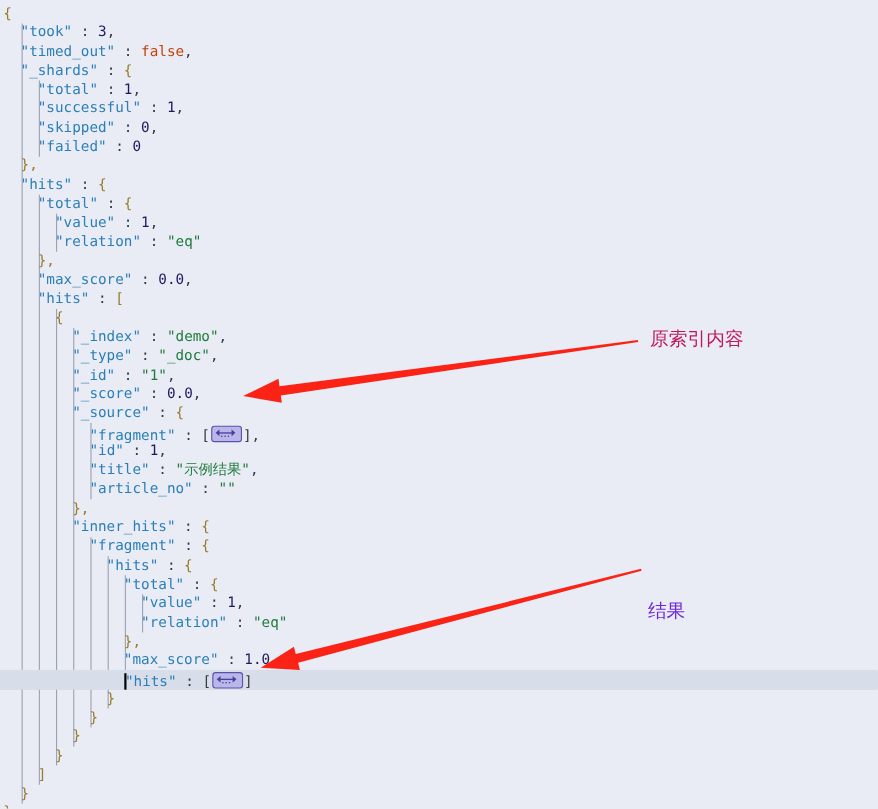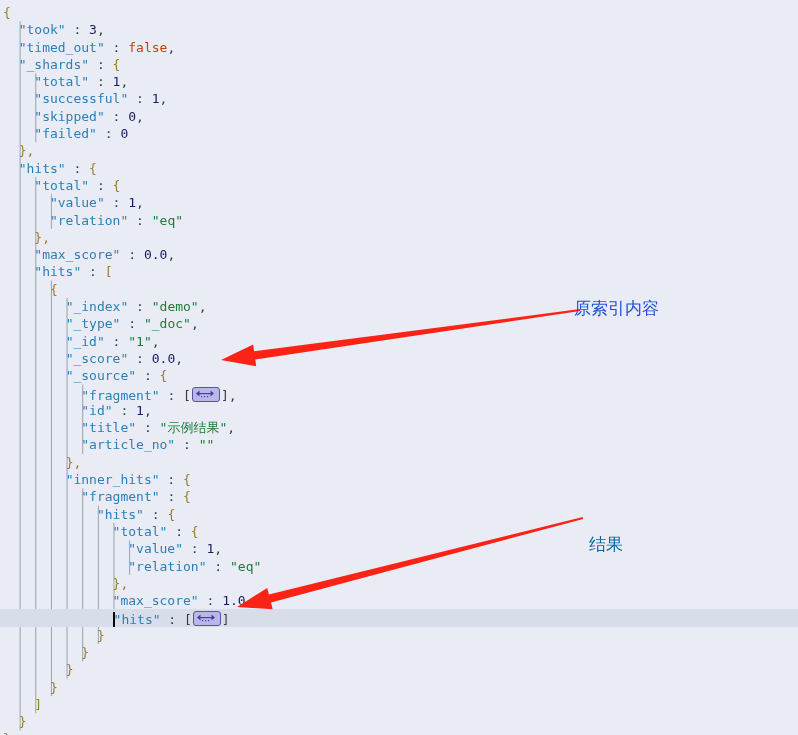--- a/index.html
+++ b/index.html
@@ -141,16 +141,16 @@
             <rect x="8" y="8" width="1.2" height="1.2" fill="#4a3fa0"></rect>
             <rect x="11" y="8" width="1.2" height="1.2" fill="#4a3fa0"></rect>
             <rect x="14" y="8" width="1.2" height="1.2" fill="#4a3fa0"></rect>
           </svg></span><span class="brk">]</span></div><div class="line">&nbsp;&nbsp;&nbsp;&nbsp;&nbsp;&nbsp;&nbsp;&nbsp;&nbsp;&nbsp;&nbsp;&nbsp;<span class="br">}</span></div><div class="line">&nbsp;&nbsp;&nbsp;&nbsp;&nbsp;&nbsp;&nbsp;&nbsp;&nbsp;&nbsp;<span class="br">}</span></div><div class="line">&nbsp;&nbsp;&nbsp;&nbsp;&nbsp;&nbsp;&nbsp;&nbsp;<span class="br">}</span></div><div class="line">&nbsp;&nbsp;&nbsp;&nbsp;&nbsp;&nbsp;<span class="br">}</span></div><div class="line">&nbsp;&nbsp;&nbsp;&nbsp;<span class="br">]</span></div><div class="line">&nbsp;&nbsp;<span class="br">}</span></div><div class="line"><span class="br">}</span></div></div>
 
   <svg class="arrows" id="arrows">
       <polygon points="579.9,309.1 254.1,351.2 253.2,344.4 221.0,360.0 256.2,366.2 255.3,359.5 580.1,310.9" fill="#fb2316"></polygon>
       <polygon points="582.8,517.1 268.9,594.5 267.2,587.9 237.0,607.0 272.7,609.2 271.0,602.6 583.2,518.9" fill="#fb2316"></polygon>
     </svg>
 
-  <div class="anno" id="anno0" style="left: 574px; top: 297px; color: #1d4ed8; font-family: Liberation Serif, serif;">原索引内容</div>
-  <div class="anno" id="anno1" style="left: 589px; top: 533px; color: #0369a1;">结果</div>
+  <div class="anno" id="anno0" style="left: 591px; top: 297px; color: #be185d; font-family: Liberation Serif, serif;">原索引内容</div>
+  <div class="anno" id="anno1" style="left: 589px; top: 544px; color: #6d28d9;">结果</div>
 
 </div>
 
 </body></html>

